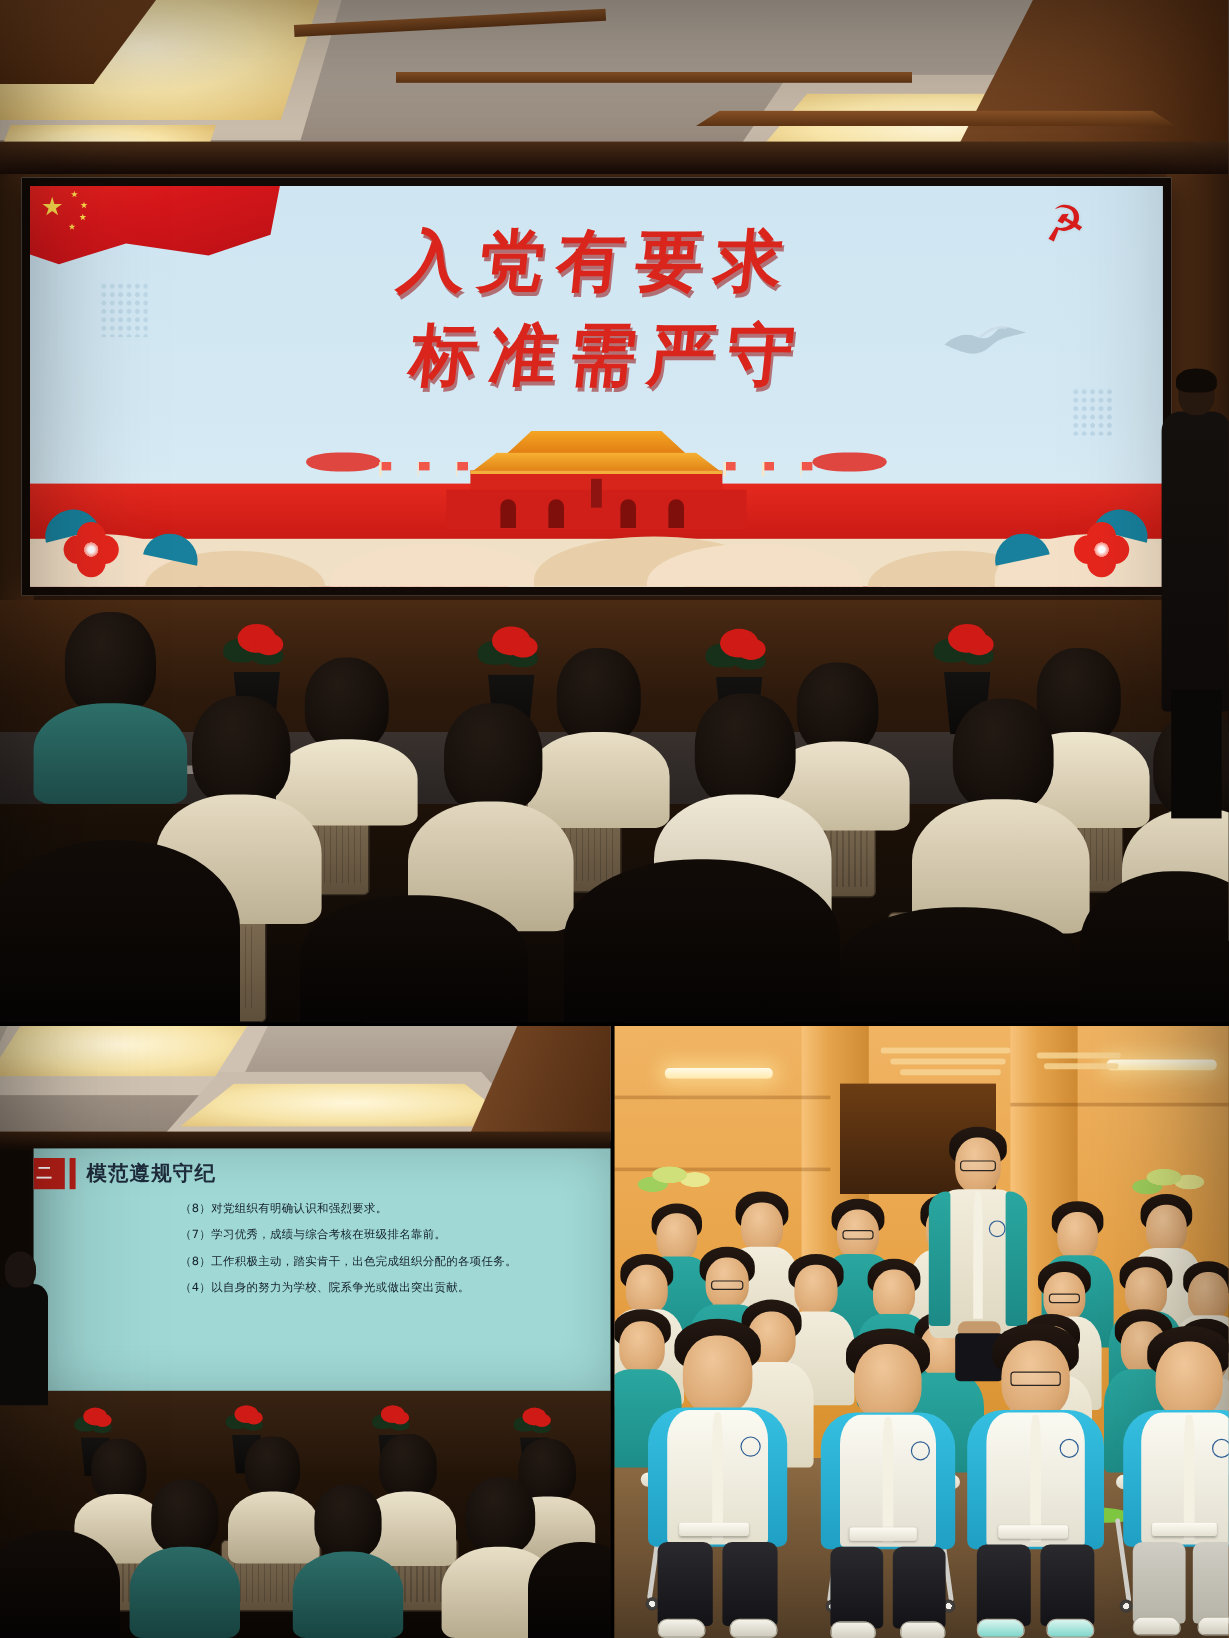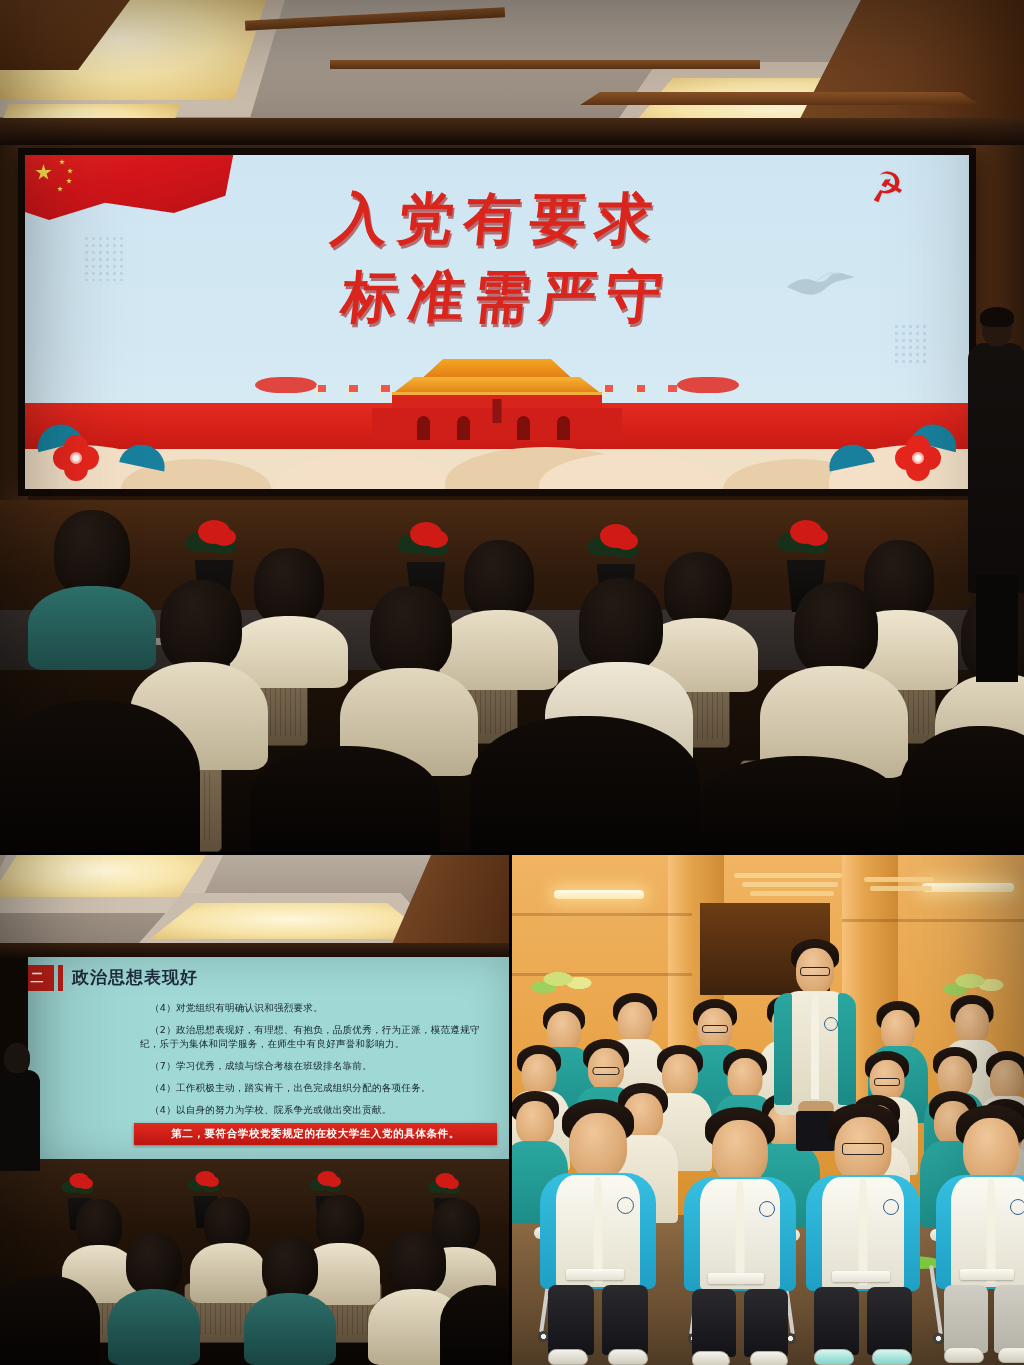--- a/index.html
+++ b/index.html
@@ -614,39 +614,37 @@
       <div class="bl-wood"></div>
     </div>
     <div class="bl-darkband"></div>
 
     <div class="bl-wall2"></div>
     <div class="bl-floor"></div>
 
     <div class="bl-screen">
       <div class="sld2-badge">二</div>
       <div class="sld2-bar"></div>
-      <div class="sld2-heading">政治思想表现好</div>
+      <div class="sld2-heading">模范遵规守纪</div>
 
       <div class="arcs">
         <i class="arc1"></i>
           <i class="arc2"></i>
           <i class="arc3"></i>
           <i class="arc4"></i>
           <i class="arc5"></i>
       </div>
 
       <div class="bullets">
-        <div class="bl-item">（4）对党组织有明确认识和强烈要求。</div>
-        <div class="bl-item">（2）政治思想表现好，有理想、有抱负，品质优秀，行为正派，模范遵规守纪，乐于为集体和同学服务，在师生中有良好声誉和影响力。</div>
+        <div class="bl-item">（8）对党组织有明确认识和强烈要求。</div>
         <div class="bl-item">（7）学习优秀，成绩与综合考核在班级排名靠前。</div>
-        <div class="bl-item">（4）工作积极主动，踏实肯干，出色完成组织分配的各项任务。</div>
+        <div class="bl-item">（8）工作积极主动，踏实肯干，出色完成组织分配的各项任务。</div>
         <div class="bl-item">（4）以自身的努力为学校、院系争光或做出突出贡献。</div>
       </div>
 
-      <div class="bl-banner">第二，要符合学校党委规定的在校大学生入党的具体条件。</div>
     </div>
 
     <div class="bl-presenter">
       <div class="blp-body"></div>
       <div class="blp-head"></div>
     </div>
 
     <div class="plant" style="left:62px; top:318px; transform:scale(.62);">
       <div class="bloom">
           <i class="grn g1"></i>

